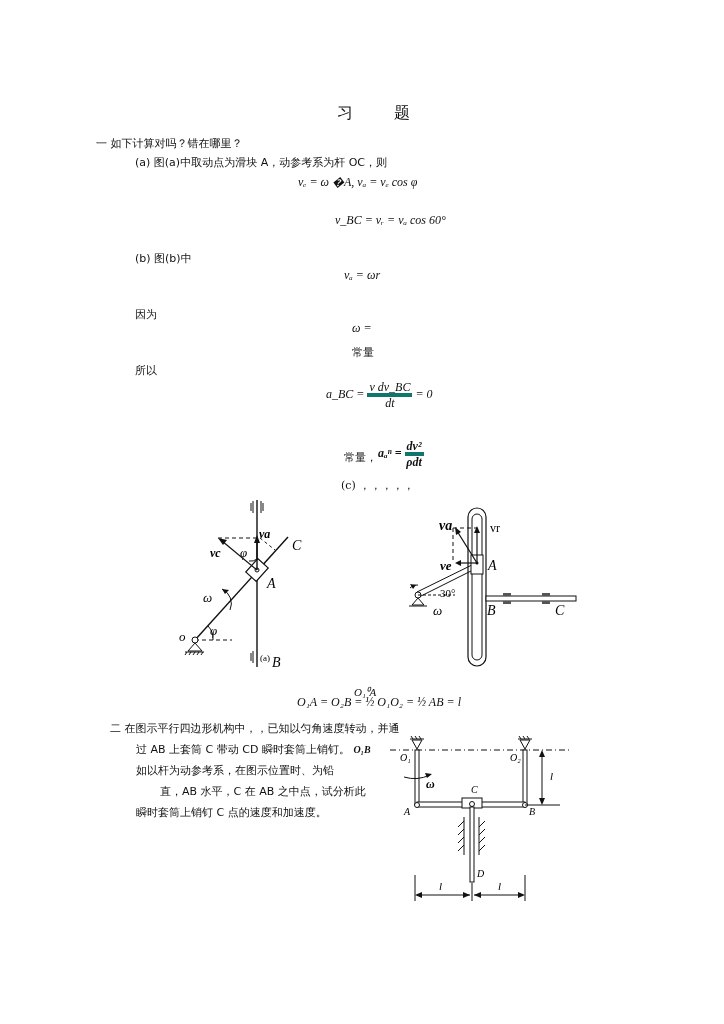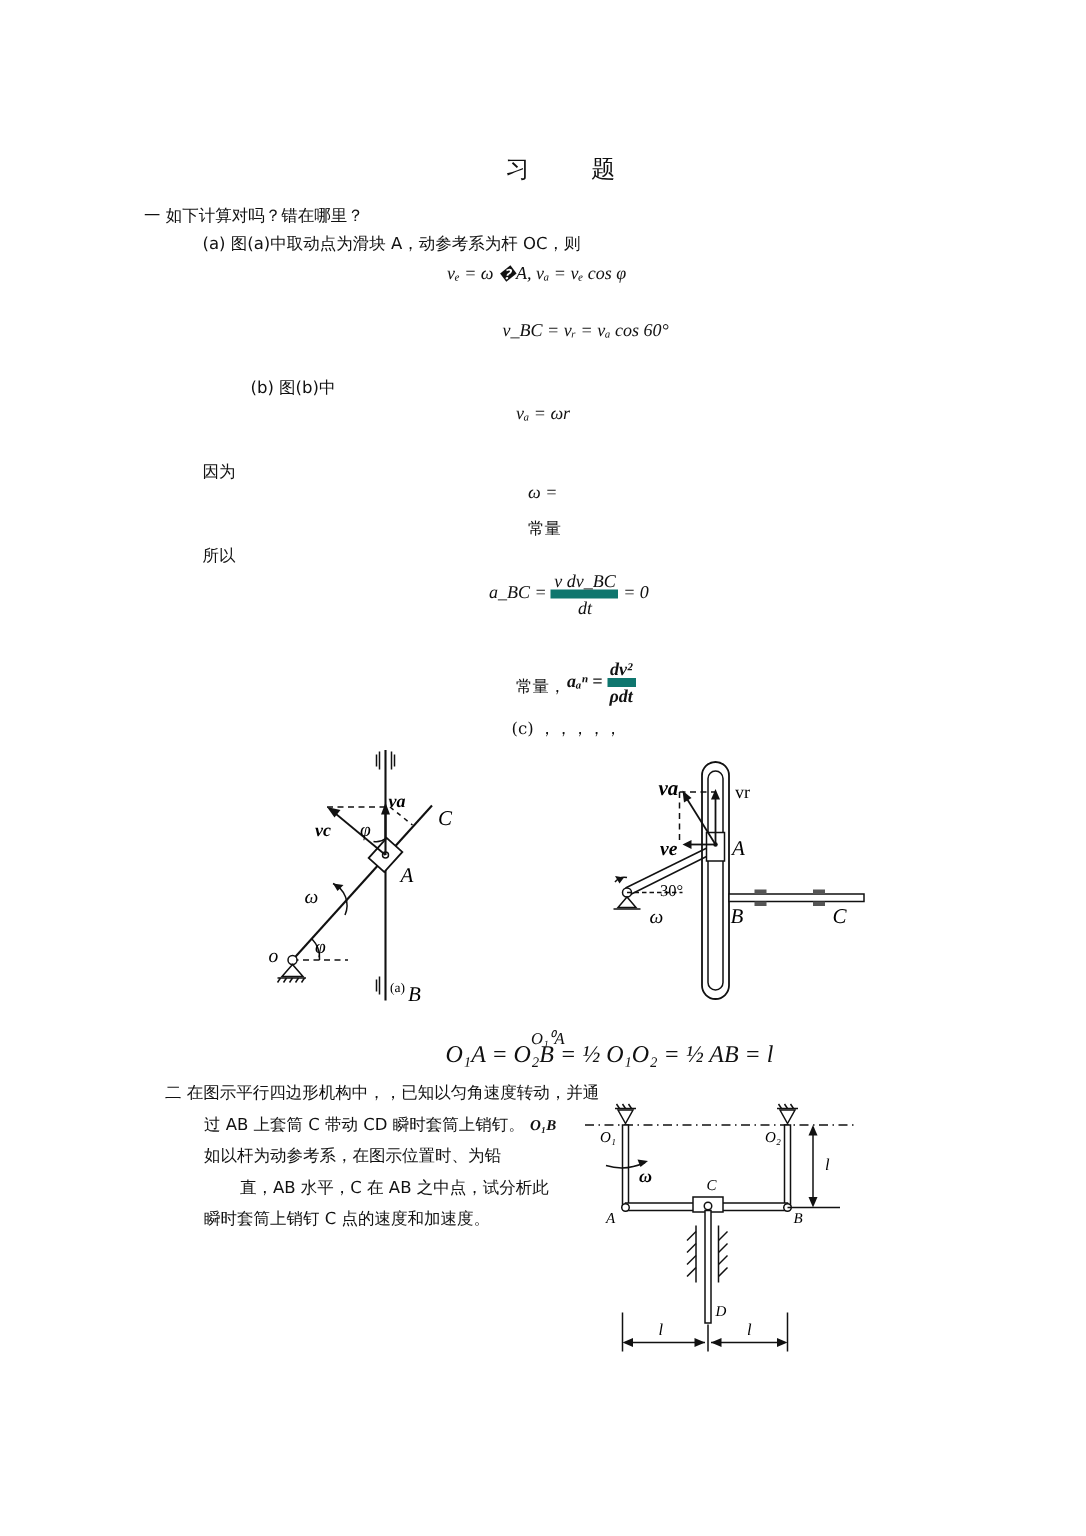--- a/index.html
+++ b/index.html
@@ -3,36 +3,36 @@
 <meta charset="utf-8">
 <style>
   html, body { margin: 0; padding: 0; background: #ffffff; }
   body { width: 724px; height: 1024px; position: relative; overflow: hidden;
          font-family: "DejaVu Serif", "Liberation Serif", serif; color: #111; }
   .abs { position: absolute; white-space: nowrap; }
   .cn { font-family: "DejaVu Sans", "Liberation Sans", sans-serif; font-size: 11px; }
   .math { font-family: Liberation Serif, serif; font-style: italic; font-size: 12px; }
   .title { font-family: "DejaVu Sans", sans-serif; font-size: 16px; letter-spacing: 18px; }
   .frac { display: inline-block; vertical-align: middle; text-align: center; }
-  .frac .num { display: block; border-bottom: 6px solid #0f766e; padding: 0 2px; line-height: 12px; text-align: center; }
+  .frac .num { display: block; border-bottom: 4px solid #0f766e; padding: 0 2px; line-height: 12px; text-align: center; }
   .frac .den { display: block; line-height: 12px; }
   svg text { font-family: "Liberation Serif", "DejaVu Serif", serif; }
   .para { font-family: "DejaVu Sans", sans-serif; font-size: 11px; line-height: 21px; }
 </style>
 </head>
 <body>
 
 <div class="abs title" style="left:337px; top:103px;">习 题</div>
 
 <div class="abs cn" style="left:96px; top:136px;">一 如下计算对吗？错在哪里？</div>
 <div class="abs cn" style="left:135px; top:155px;">(a) 图(a)中取动点为滑块 A，动参考系为杆 OC，则</div>
 <div class="abs math" style="left:298px; top:173px;">vₑ = ω �A,   vₐ = vₑ cos φ</div>
 <div class="abs math" style="left:314px; top:213px;margin-left:21px;">v_BC = vᵣ = vₐ cos 60°</div>
 
-<div class="abs cn" style="left:135px; top:251px;margin-left:32px;">(b) 图(b)中</div>
+<div class="abs cn" style="left:135px; top:251px;">(b) 图(b)中</div>
 <div class="abs math" style="left:344px; top:268px;">vₐ = ωr</div>
 <div class="abs cn" style="left:135px; top:307px;text-align:center;">因为</div>
 <div class="abs math" style="left:352px; top:321px;">ω =</div>
 <div class="abs cn" style="left:352px; top:345px;">常量</div>
 <div class="abs cn" style="left:135px; top:363px;">所以</div>
 
 <div class="abs math" style="left:326px; top:381px;">
   <span>a_BC =</span>
   <span class="frac">
     <span class="num">v dv_BC</span>
@@ -150,21 +150,21 @@
   <text x="90" y="32" font-size="12">vr</text>
   <text x="40" y="70" font-size="13" font-weight="bold" font-style="italic">ve</text>
   <text x="88" y="70" font-size="14" font-style="italic">A</text>
   <text x="40" y="97" font-size="11">30°</text>
   <text x="33" y="115" font-size="13" font-style="italic">ω</text>
   <text x="87" y="115" font-size="14" font-style="italic">B</text>
   <text x="155" y="115" font-size="14" font-style="italic">C</text>
 </svg>
 
 <div class="abs math" style="left:354px; top:684px; font-size:11px;">O₁⁰A</div>
-<div class="abs math" style="left:297px; top:695px; font-size:16px;">O₁A = O₂B = ½ O₁O₂ = ½ AB = l</div>
+<div class="abs math" style="left:297px; top:695px; font-size:12px;">O₁A = O₂B = ½ O₁O₂ = ½ AB = l</div>
 
 <div class="abs para" style="left:110px; top:718px;">二  在图示平行四边形机构中，，已知以匀角速度转动，并通</div>
 <div class="abs para" style="left:136px; top:739px;">
   <span>过 AB 上套筒 C 带动 CD 瞬时套筒上销钉。</span>
   <span class="math" style="font-weight:bold; font-size:10px;">O₁B</span>
 </div>
 <div class="abs para" style="left:136px; top:760px;">如以杆为动参考系，在图示位置时、为铅</div>
 <div class="abs para" style="left:136px; top:781px;margin-left:24px;">直，AB 水平，C 在 AB 之中点，试分析此</div>
 <div class="abs para" style="left:136px; top:802px;">瞬时套筒上销钉 C 点的速度和加速度。</div>
 

